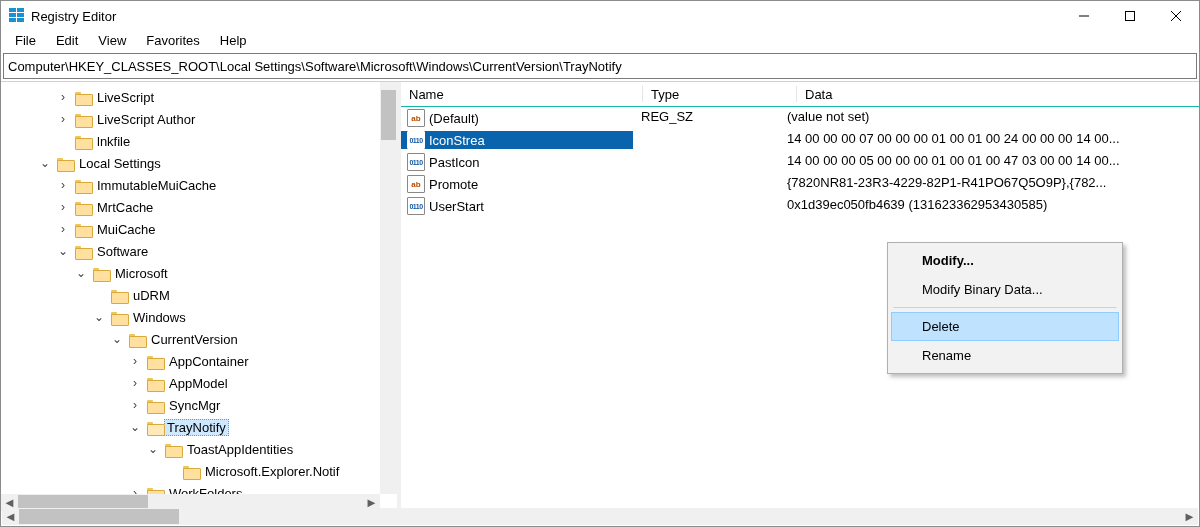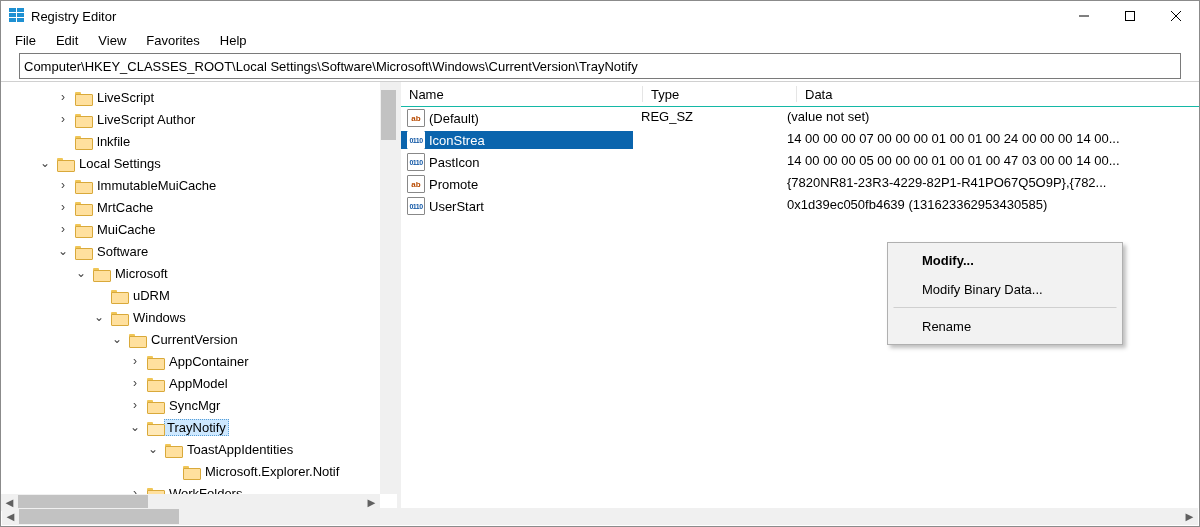--- a/index.html
+++ b/index.html
@@ -6,21 +6,21 @@
   .window{width:1200px;height:527px;border:1px solid #8b8b8b;box-sizing:border-box;position:relative;background:#fff;}
   
   .titlebar{height:30px;display:flex;align-items:center;padding-left:8px;}
   .titlebar .title{margin-left:6px;}
   .titlebar .controls{margin-left:auto;display:flex;height:100%;}
   .titlebar .controls div{width:46px;height:100%;display:flex;align-items:center;justify-content:center;font-family:Arial,sans-serif;}
   
   .menubar{height:22px;display:flex;align-items:flex-start;padding:0 6px;gap:4px;border-top:none;}
   .menubar .mitem{padding:2px 8px;}
   
-  .addressbar{height:24px;border:1px solid #7a7a7a;margin:0 18px;padding:0 4px;display:flex;align-items:center;font-size:13px;}
+  .addressbar{height:24px;border:1px solid #7a7a7a;margin:0 2px;padding:0 4px;display:flex;align-items:center;font-size:13px;}
   
   .panes{display:flex;height:calc(100% - 30px - 22px - 26px - 18px);border-top:1px solid #d0d0d0;margin-top:2px;}
   .tree-pane{width:396px;flex:0 0 396px;position:relative;overflow:hidden;}
   .splitter{width:4px;background:#f0f0f0;cursor:ew-resize;}
   .list-pane{flex:1;position:relative;overflow:hidden;}
   
   .tree-scroll{position:absolute;inset:0;overflow:hidden;}
   .tree-scroll .vscroll{position:absolute;right:0;top:0;bottom:17px;width:17px;background:#f0f0f0;}
   .tree-scroll .vscroll .thumb{position:absolute;left:1px;right:1px;top:8px;height:50px;background:#c2c2c2;}
   .tree-scroll .hscroll{position:absolute;left:0;right:17px;bottom:0;height:17px;background:#f0f0f0;}
@@ -305,20 +305,21 @@
             </div>
             <div class="ctype"></div>
             <div class="cdata">0x1d39ec050fb4639 (131623362953430585)</div>
           </div>
         </div>
 
       <div class="ctxmenu">
         <div class="citem bold">Modify...</div>
         <div class="citem">Modify Binary Data...</div>
         <div class="citem sep"></div>
+        <div class="citem hov">Delete</div>
         <div class="citem">Rename</div>
       </div>
     </div>
   </div>
 
   <div class="bottom-hscroll">
     <div class="arrowL">◄</div>
     <div class="thumb"></div>
     <div class="arrowR">►</div>
   </div>

